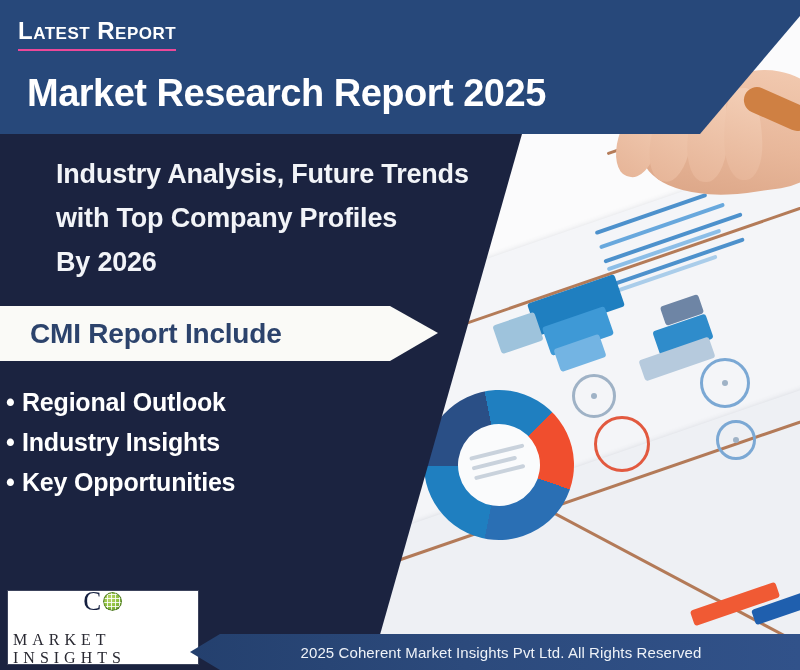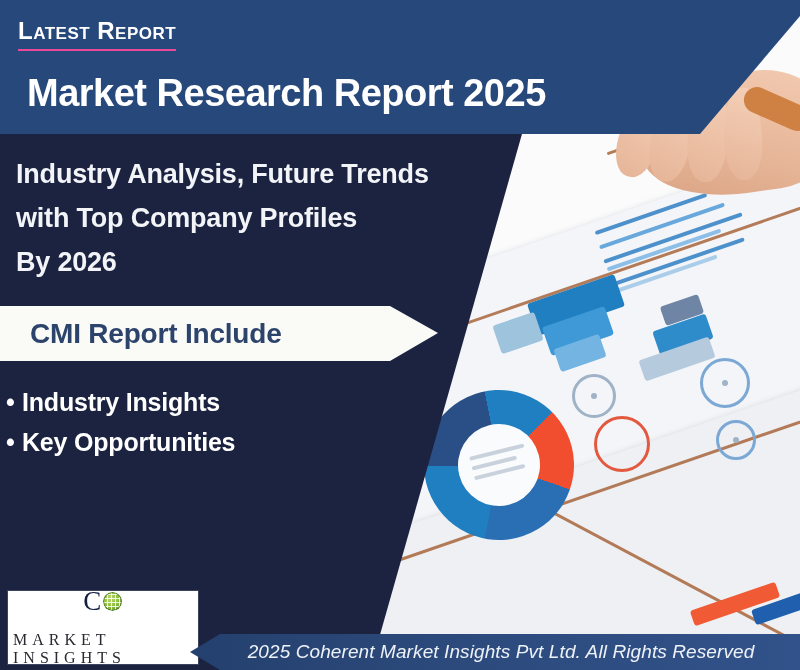--- a/index.html
+++ b/index.html
@@ -134,21 +134,21 @@
   .subtitle {
     position: absolute;
     left: 16px;
     top: 152px;
     color: #f2f4f8;
     font-size: 27px;
     font-weight: bold;
     line-height: 44px;
     letter-spacing: -0.2px;
   }
-  .subtitle div { white-space: nowrap; }
+  .subtitle div { white-space: nowrap; margin-left: 40px; }
 
   
   .cmi-banner {
     position: absolute;
     left: 0;
     top: 306px;
     width: 438px;
     height: 55px;
     background: #fafaf7;
     clip-path: polygon(0 0, 390px 0, 438px 27px, 390px 55px, 0 55px);
@@ -242,25 +242,24 @@
     width: 610px;
     height: 36px;
     background: linear-gradient(90deg, #24406e 0%, #2c4a7c 45%, #31528a 100%);
     clip-path: polygon(30px 0, 610px 0, 610px 36px, 30px 36px, 0 18px);
     display: flex;
     align-items: center;
     justify-content: center;
   }
   .footer-text {
     color: #eef2f8;
-    font-size: 19px;
+    font-size: 15px;
     letter-spacing: .1px;
     white-space: nowrap;
     padding-left: 12px;
-    font-style: italic;
   }
 </style>
 </head>
 <body>
 
 <div id="poster">
 
   <div class="photo">
     <div class="photo-paper pp1"></div>
     <div class="photo-paper pp2"></div>
@@ -330,20 +329,21 @@
     <div>with Top Company Profiles</div>
     <div>By  2026</div>
   </div>
 
   <div class="cmi-banner">
     <span class="cmi-banner-label">CMI Report Include</span>
   </div>
 
   <div class="bullets">
     <ul>
+      <li><span class="bullet-dot">•</span><span>Regional Outlook</span></li>
       <li><span class="bullet-dot">•</span><span>Industry Insights</span></li>
       <li><span class="bullet-dot">•</span><span>Key Opportunities</span></li>
     </ul>
   </div>
 
   <div class="logo-box">
     <div class="logo-word">
       <span>C</span>
       <span class="globe-icon"></span>
     </div>

